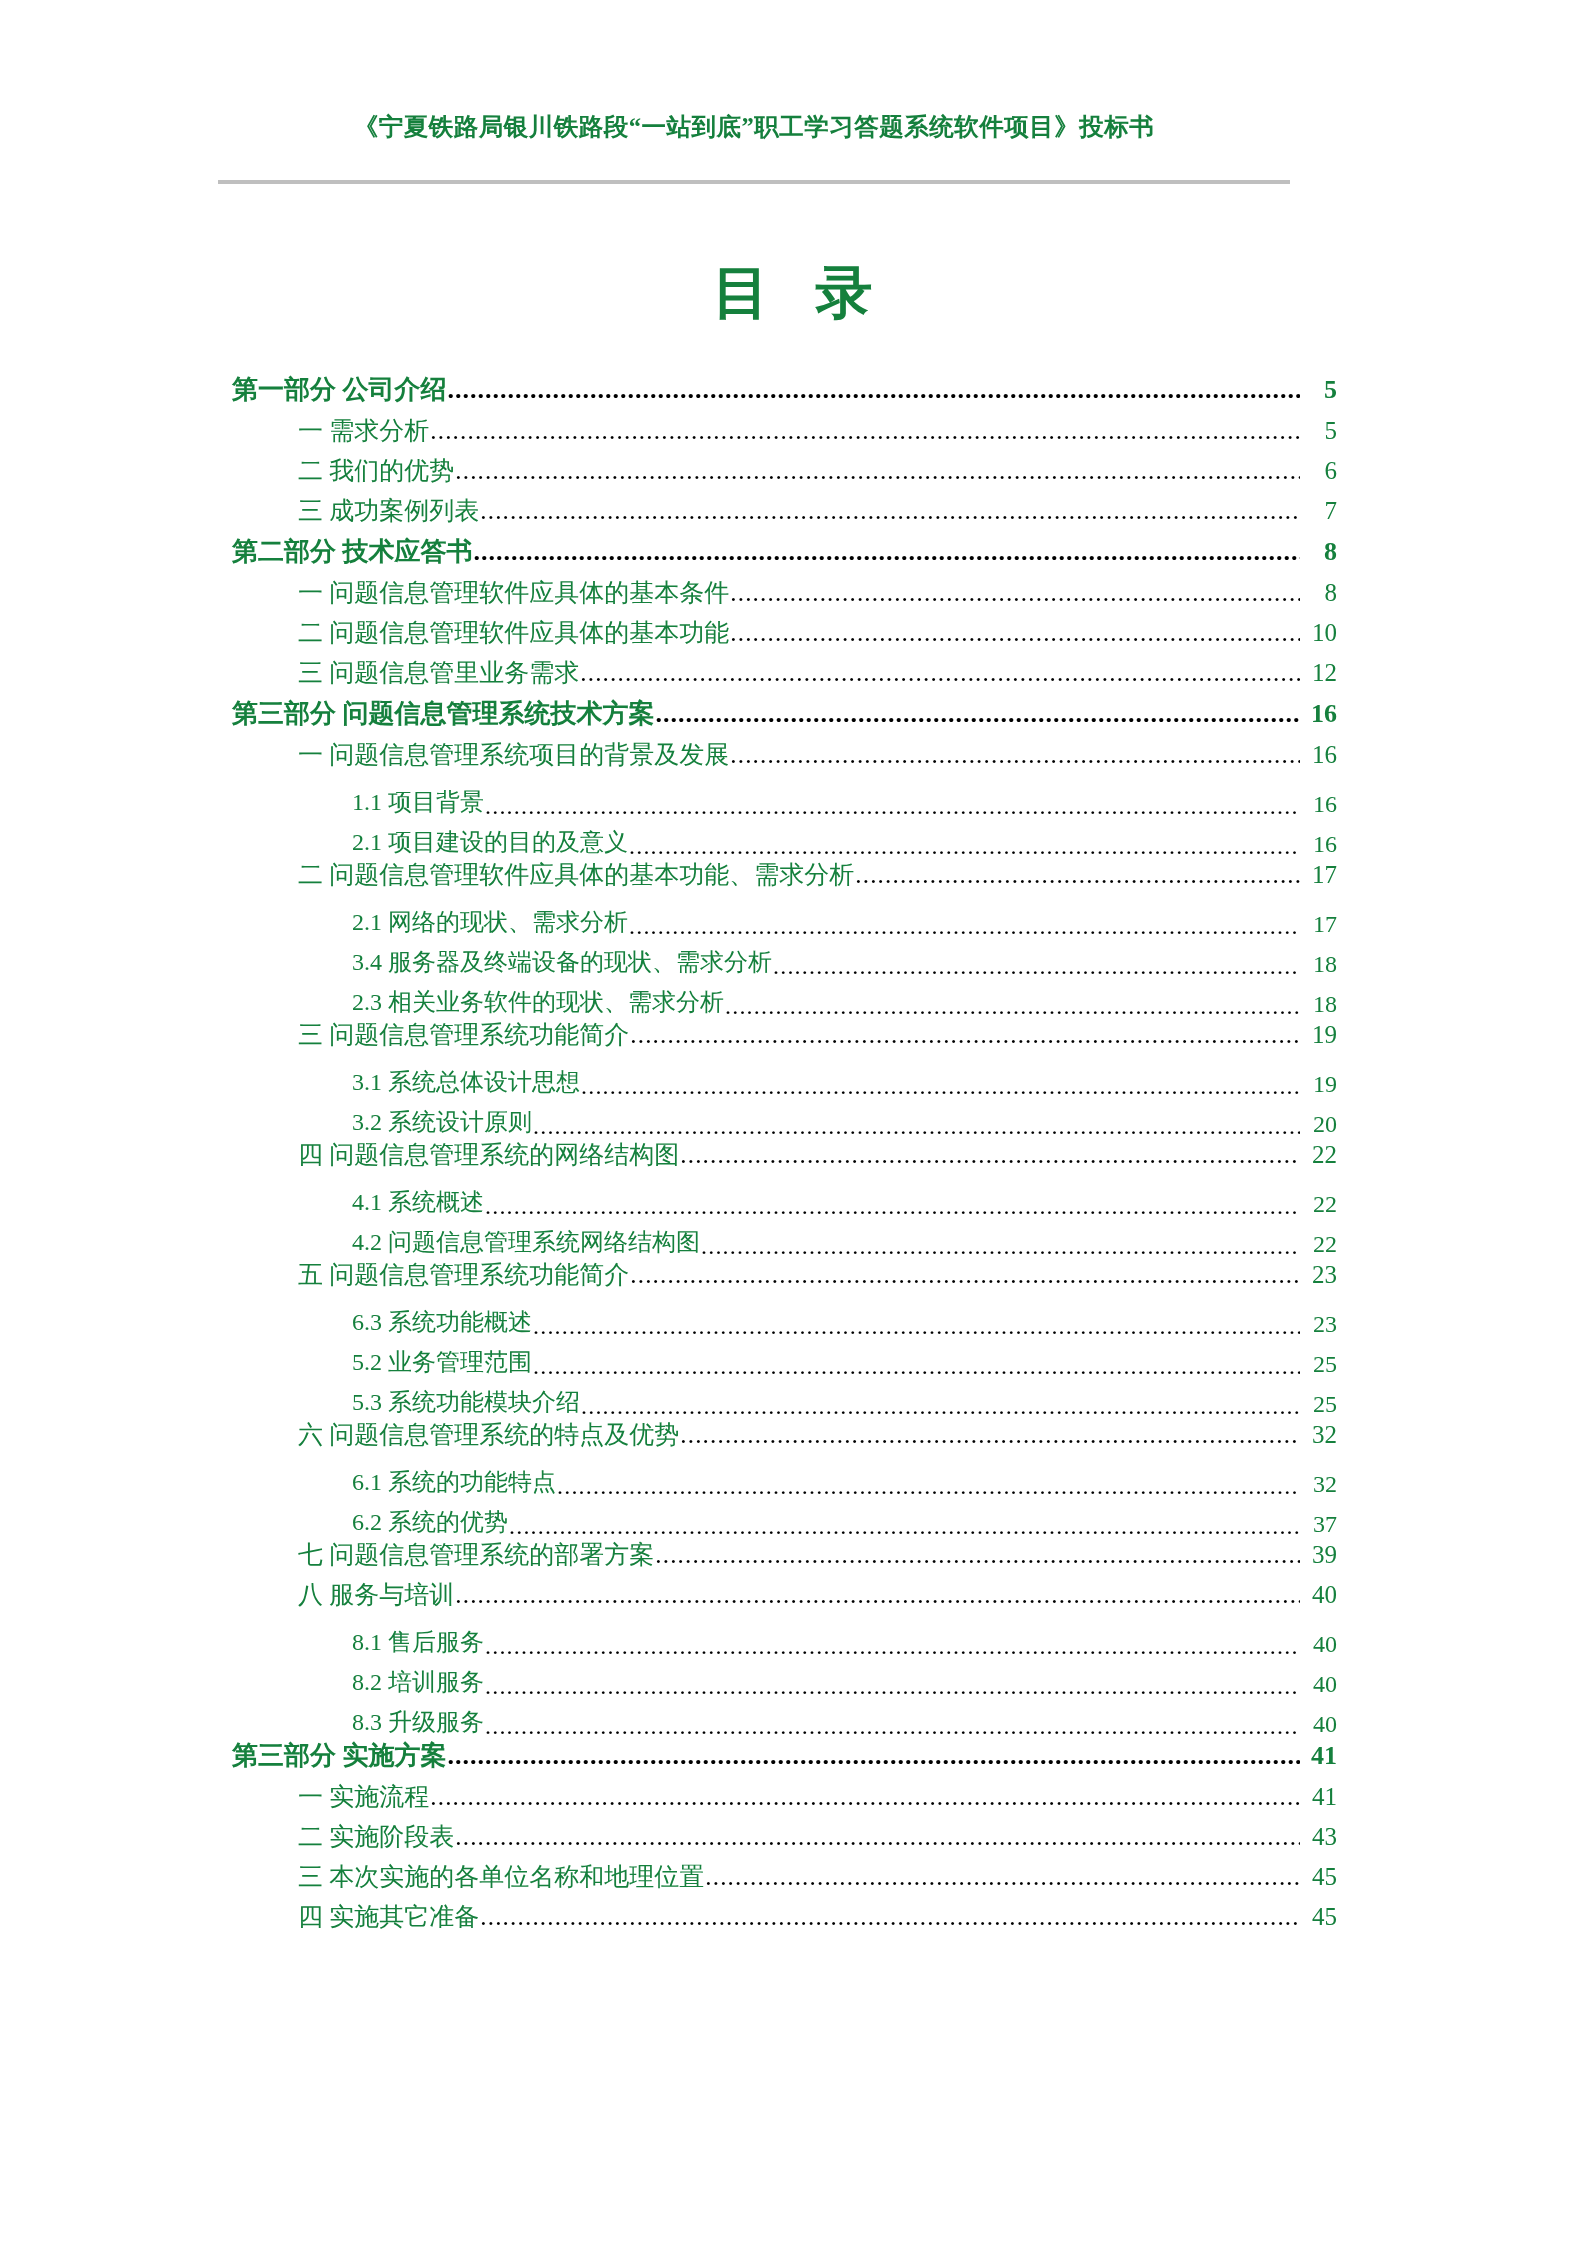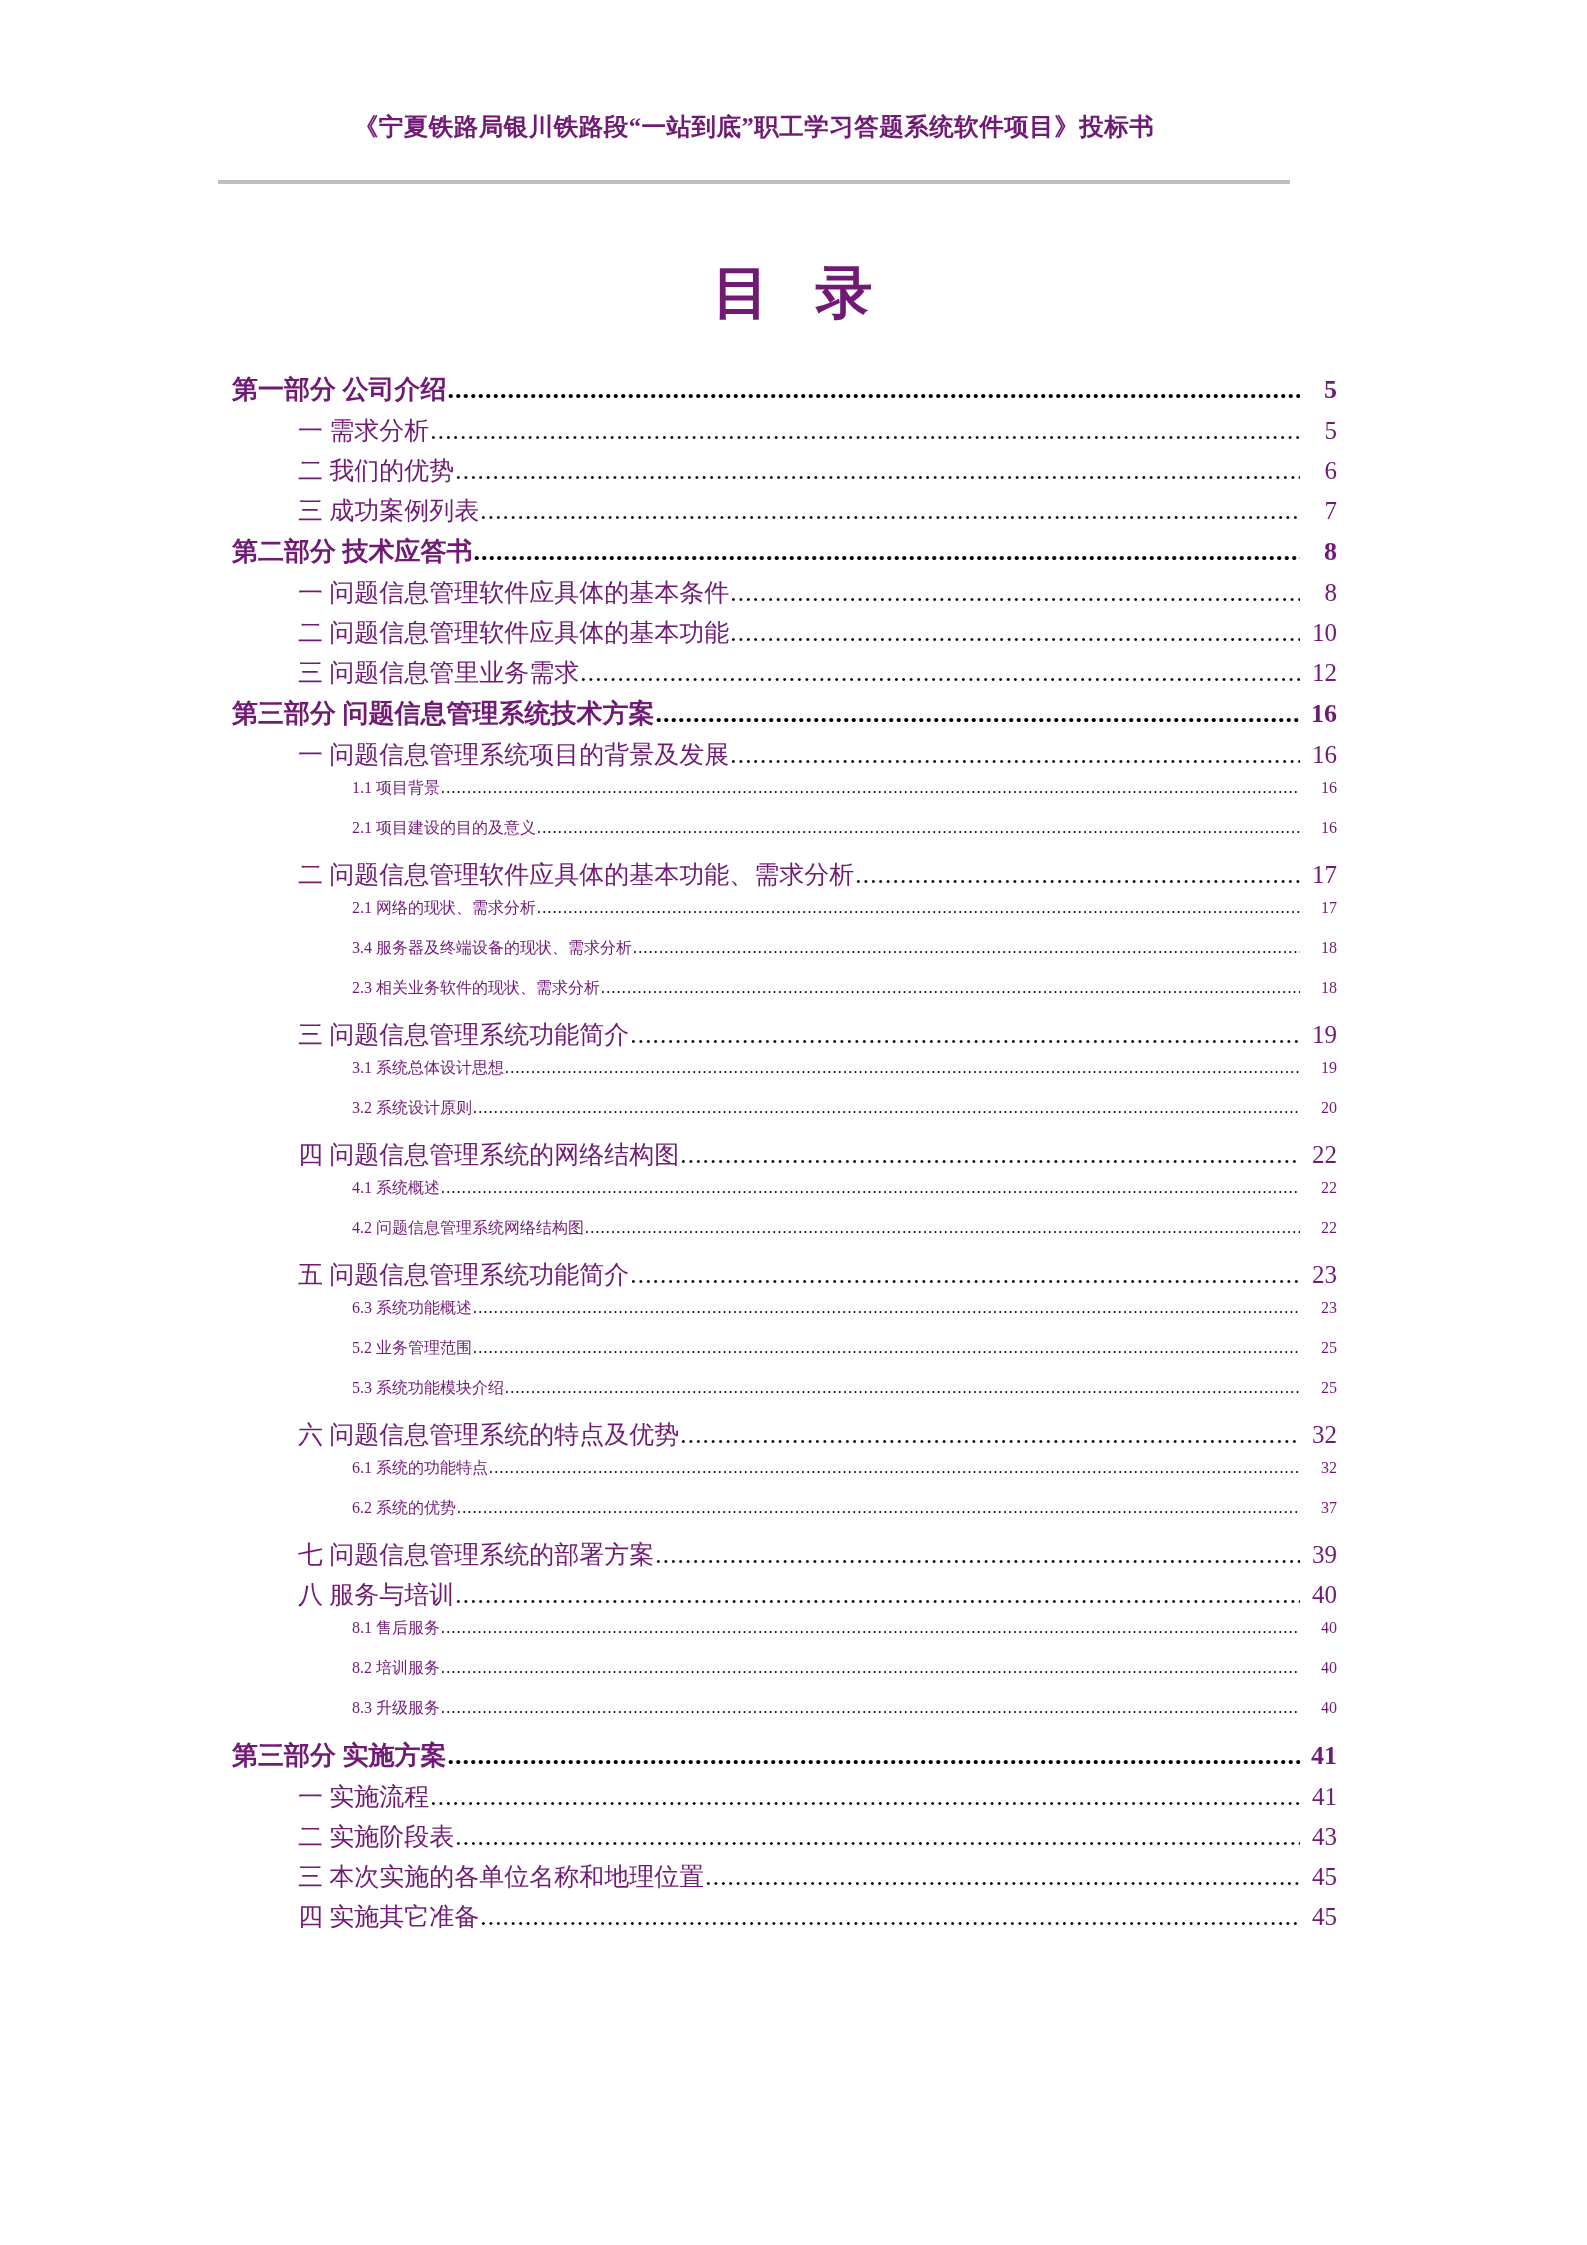--- a/index.html
+++ b/index.html
@@ -8,21 +8,21 @@
     background: #ffffff;
   }
   .page {
     position: relative;
     width: 1587px;
     height: 2245px;
     margin: 0 auto;
     background: #ffffff;
     box-sizing: border-box;
     font-family: "Liberation Serif", "DejaVu Serif", serif;
-    color: #701a75;
+    color: #15803d;
     overflow: hidden;
   }
 
   
   .doc-header {
     position: absolute;
     left: 218px;
     top: 112px;
     width: 1072px;
     text-align: center;
@@ -84,22 +84,23 @@
   .lvl2 {
     padding-left: 66px;
     height: 40px;
     font-size: 25px;
     font-weight: 400;
   }
   
   .lvl3 {
     padding-left: 120px;
     height: 40px;
-    font-size: 16px;
+    font-size: 24px;
     font-weight: 400;
+    align-items: flex-end;
   }
 
   .toc-label {
     flex: 0 0 auto;
   }
   .toc-leader {
     flex: 1 1 auto;
     overflow: hidden;
     margin: 0 1px;
     position: relative;

